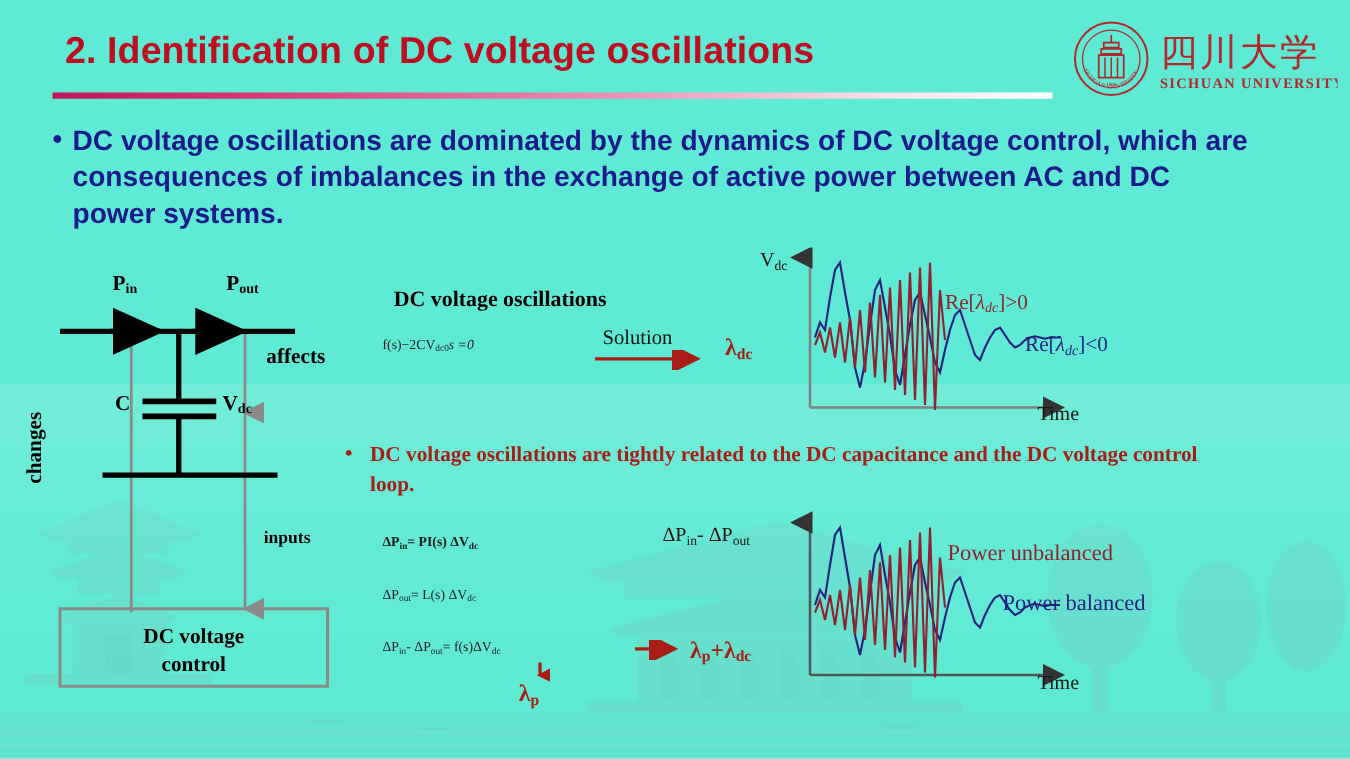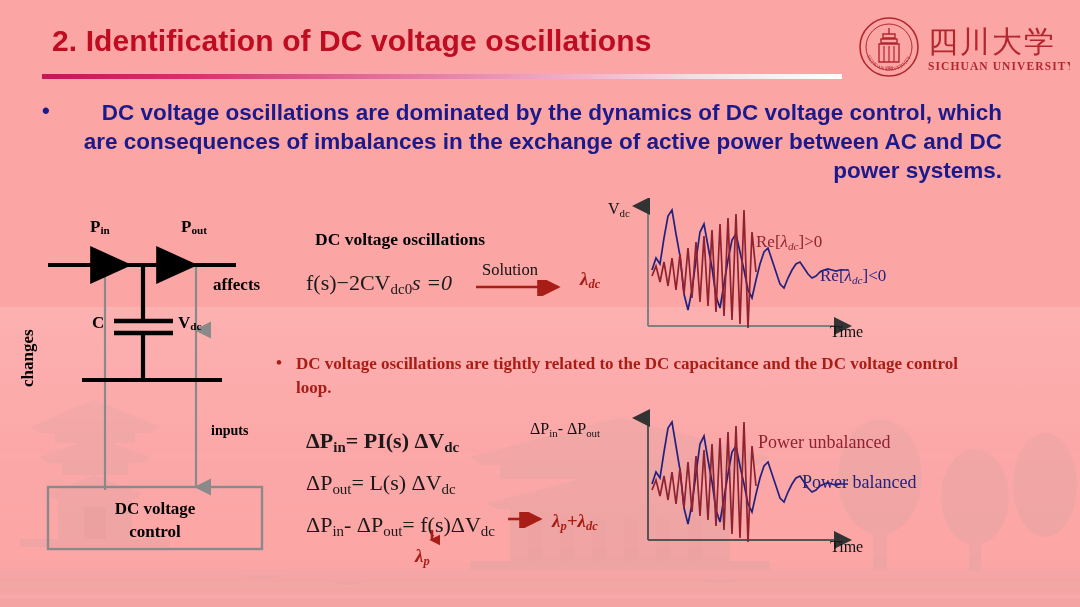--- a/index.html
+++ b/index.html
@@ -3,21 +3,21 @@
 <meta charset="utf-8">
 <style>
   html,body{margin:0;padding:0;}
   body{
     width:1080px;height:607px;
     background:#ffffff;
     font-family:"Liberation Serif", serif;
     overflow:hidden;
     position:relative;
   }
-  .slide{position:absolute;left:0;top:0;width:1080px;height:607px;overflow:hidden;background:#fca5a5;}
+  .slide{position:absolute;left:0;top:0;width:1080px;height:607px;overflow:hidden;background:#5eead4;}
 
   
   .watermark{
     position:absolute;left:0;bottom:0;width:1080px;height:300px;
     opacity:.13; pointer-events:none;
   }
 
   
   .title{
     position:absolute;left:52px;top:24px;
@@ -32,42 +32,42 @@
   .logo{position:absolute;right:10px;top:16px;width:212px;height:62px;}
 
   
   .bullet-main{
     position:absolute;left:42px;top:98px;width:960px;
     font-family:"Liberation Sans", sans-serif;
     font-weight:bold;font-size:22.5px;line-height:29px;
     color:#1A1A8C;
   }
   .bullet-main .dot{position:absolute;left:0;top:-2px;font-size:22px;}
-  .bullet-main .txt{display:block;margin-left:36px;text-align:right;}
+  .bullet-main .txt{display:block;margin-left:16px;}
 
   
   .circuit{position:absolute;left:36px;top:215px;width:262px;height:340px;}
   .lbl{position:absolute;font-family:"Liberation Serif",serif;font-weight:bold;color:#000;}
   .lbl-sub{font-size:.66em;vertical-align:-0.22em;}
 
   
   .mid-head{
     position:absolute;left:306px;top:229px;
     font-family:"Liberation Serif",serif;font-weight:bold;font-size:17.5px;color:#000;margin-left:9px;
   }
-  .eq{position:absolute;font-family:"Liberation Serif",serif;font-size:22px;color:#1a1a1a;white-space:nowrap;}
+  .eq{position:absolute;font-family:"Liberation Serif",serif;font-size:11px;color:#1a1a1a;white-space:nowrap;}
   .eq .sub{font-size:.68em;vertical-align:-0.25em;}
   .eq .ital{font-style:italic;}
   .sol-word{
     position:absolute;left:482px;top:260px;
     font-family:"Liberation Serif",serif;font-size:16.5px;color:#111;
   }
   .lam{
     position:absolute;font-family:"Liberation Serif",serif;font-weight:bold;
-    font-style:italic;color:#A81E17;white-space:nowrap;
+    color:#A81E17;white-space:nowrap;
   }
   .lam .sub{font-size:.66em;vertical-align:-0.25em;}
 
   .bullet-sub{
     position:absolute;left:276px;top:352px;width:710px;
     font-family:"Liberation Serif",serif;font-weight:bold;font-size:17px;line-height:24px;
     color:#A81E17;
   }
   .bullet-sub .dot{position:absolute;left:0;top:-1px;}
   .bullet-sub .txt{display:block;margin-left:20px;}

